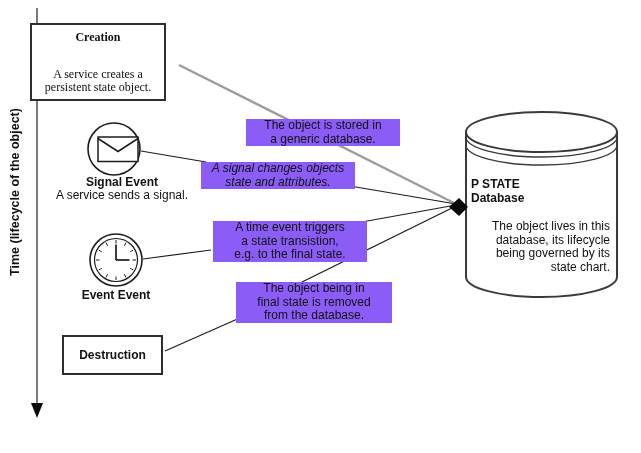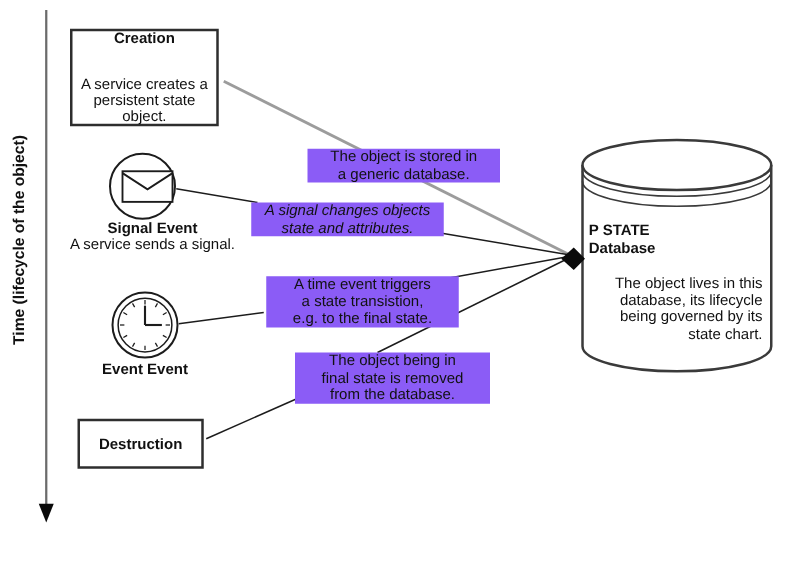--- a/index.html
+++ b/index.html
@@ -17,21 +17,21 @@
     position:absolute; border:2.5px solid #2e2e2e; background:#ffffff;
     display:flex; flex-direction:column; align-items:center; justify-content:center;
     text-align:center; font-size:12px; line-height:13px; box-sizing:border-box;
   }
   .bold { font-weight:bold; }
   .rot {
     position:absolute; left:15px; top:192px; font-weight:bold; font-size:12.5px;
     white-space:nowrap; transform:translate(-50%,-50%) rotate(-90deg);
   }
   .icon-caption { position:absolute; font-size:12px; line-height:13px; text-align:center; }
-  .creation-box { left:56px; top:23px; width:119px; height:78px; }
+  .creation-box { left:30px; top:23px; width:136px; height:78px;font-family:Liberation Serif, serif; }
   .creation-desc { width:118px;margin-top:24px; }
   .destruction-box { left:62px; top:335px; width:101px; height:40px; }
   .signal-caption { left:40px; top:176px; width:164px; }
   .time-caption { left:52px; top:289px; width:128px; }
   .c1 { left:246px; top:119px; width:150px; }
   .c2 { left:201px; top:162px; width:150px;font-style:italic; }
   .c3 { left:213px; top:221px; width:150px; }
   .c4 { left:236px; top:282px; width:152px; }
   .db-title { position:absolute; left:471px; top:178px; width:141px; font-size:12px;
     line-height:13.5px; font-weight:bold; text-align:left; }

